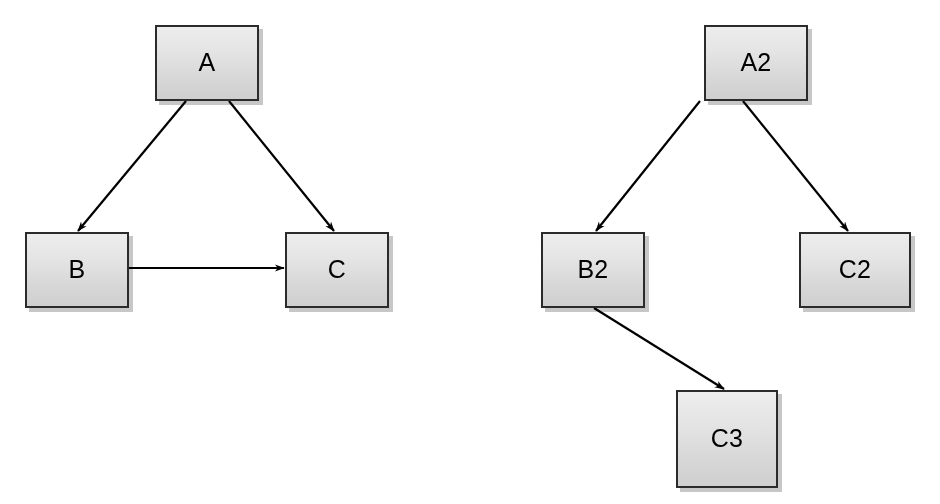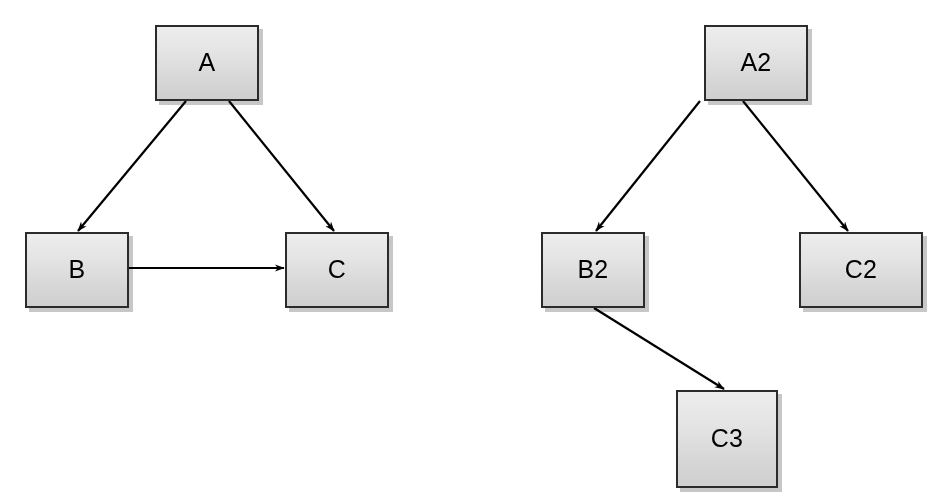--- a/index.html
+++ b/index.html
@@ -79,21 +79,21 @@
       </div>
       <div class="node" style="left: 285px; top: 232px; width: 104px; height: 76px;">
         <span class="node-label">C</span>
       </div>
       <div class="node" style="left: 669px; top: 25px; width: 104px; height: 76px; margin-left: 35px;">
         <span class="node-label">A2</span>
       </div>
       <div class="node" style="left: 541px; top: 232px; width: 104px; height: 76px;">
         <span class="node-label">B2</span>
       </div>
-      <div class="node" style="left: 799px; top: 232px; width: 124px; height: 76px;">
+      <div class="node" style="left: 799px; top: 232px; width: 112px; height: 76px;">
         <span class="node-label">C2</span>
       </div>
       <div class="node" style="left: 676px; top: 390px; width: 102px; height: 98px;">
         <span class="node-label">C3</span>
       </div>
     </div>
 
 </div>
 
 </body></html>

